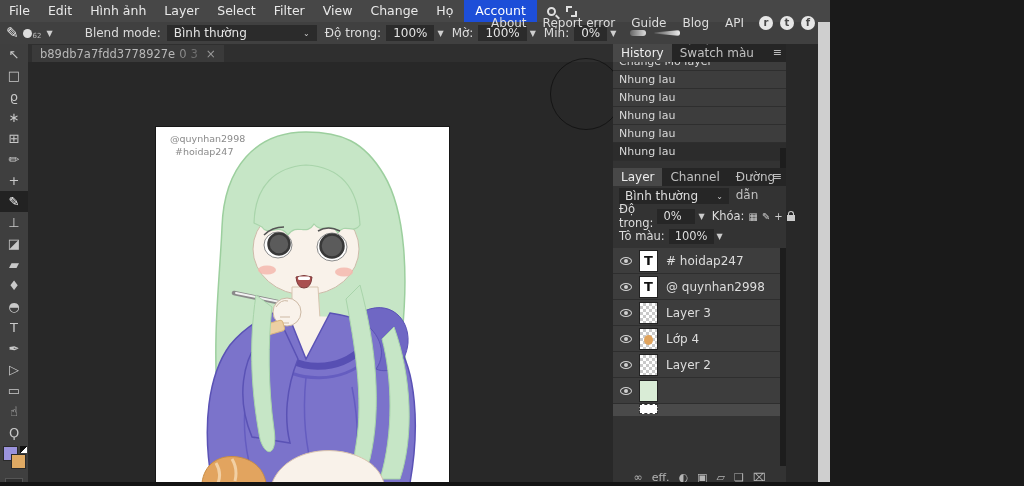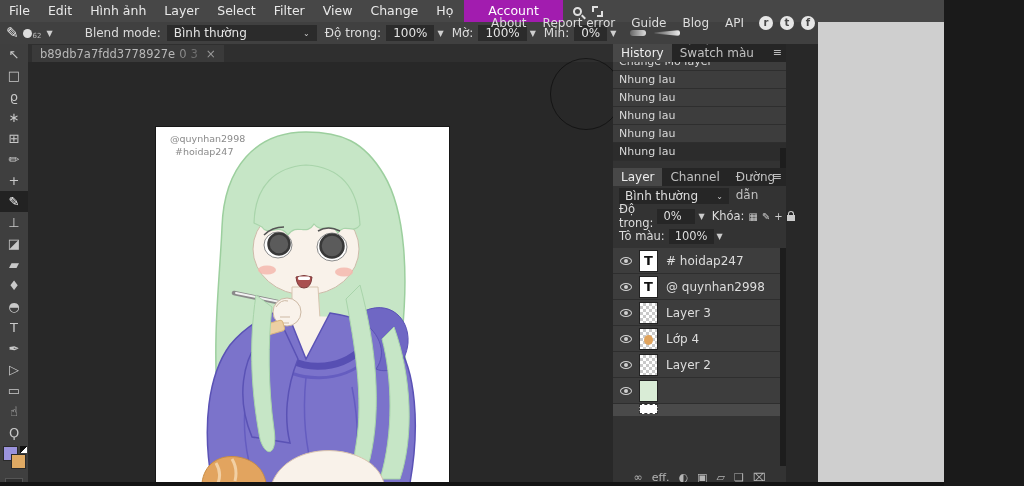--- a/index.html
+++ b/index.html
@@ -1,24 +1,24 @@
 <!DOCTYPE html>
 <html><head>
 <meta charset="utf-8">
 <style>
   * { margin:0; padding:0; box-sizing:border-box; }
   html,body { width:1024px; height:486px; overflow:hidden; background:#1a1a1a;
               font-family:"DejaVu Sans", sans-serif; }
-  #app { position:relative; width:944px; height:486px; background:#282828; overflow:hidden; }
+  #app { position:relative; width:830px; height:486px; background:#282828; overflow:hidden; }
 
   
   .menubar { position:absolute; left:0; top:0; width:1024px; height:22px; background:#474747;
              display:flex; align-items:center; color:#e9e9e9; font-size:12.5px; z-index:30; }
   .menu-item { padding:0 9px; height:22px; line-height:22px; cursor:default; }
-  .account-btn { background:#a21caf; color:#fff; padding:0 24px; height:22px; line-height:22px; margin-left:2px; }
+  .account-btn { background:#1d4ed8; color:#fff; padding:0 11px; height:22px; line-height:22px; margin-left:2px; }
   .mb-icon { margin-left:10px; display:inline-flex; align-items:center; }
   .search-glass { width:9px; height:9px; border:2px solid #e0e0e0; border-radius:50%; position:relative; display:inline-block; }
   .search-glass::after { content:""; position:absolute; width:5px; height:2px; background:#e0e0e0;
                          transform:rotate(45deg); left:6px; top:7px; }
   .fs-box { width:11px; height:11px; position:relative; display:inline-block; }
   .fs-box::before { content:""; position:absolute; left:0; top:0; width:4px; height:4px;
                     border-left:2px solid #e0e0e0; border-top:2px solid #e0e0e0; }
   .fs-box::after { content:""; position:absolute; right:0; bottom:0; width:4px; height:4px;
                    border-right:2px solid #e0e0e0; border-bottom:2px solid #e0e0e0; }
   .menubar-right { position:absolute; right:209px; top:8px; height:22px; display:flex; align-items:flex-end; }

